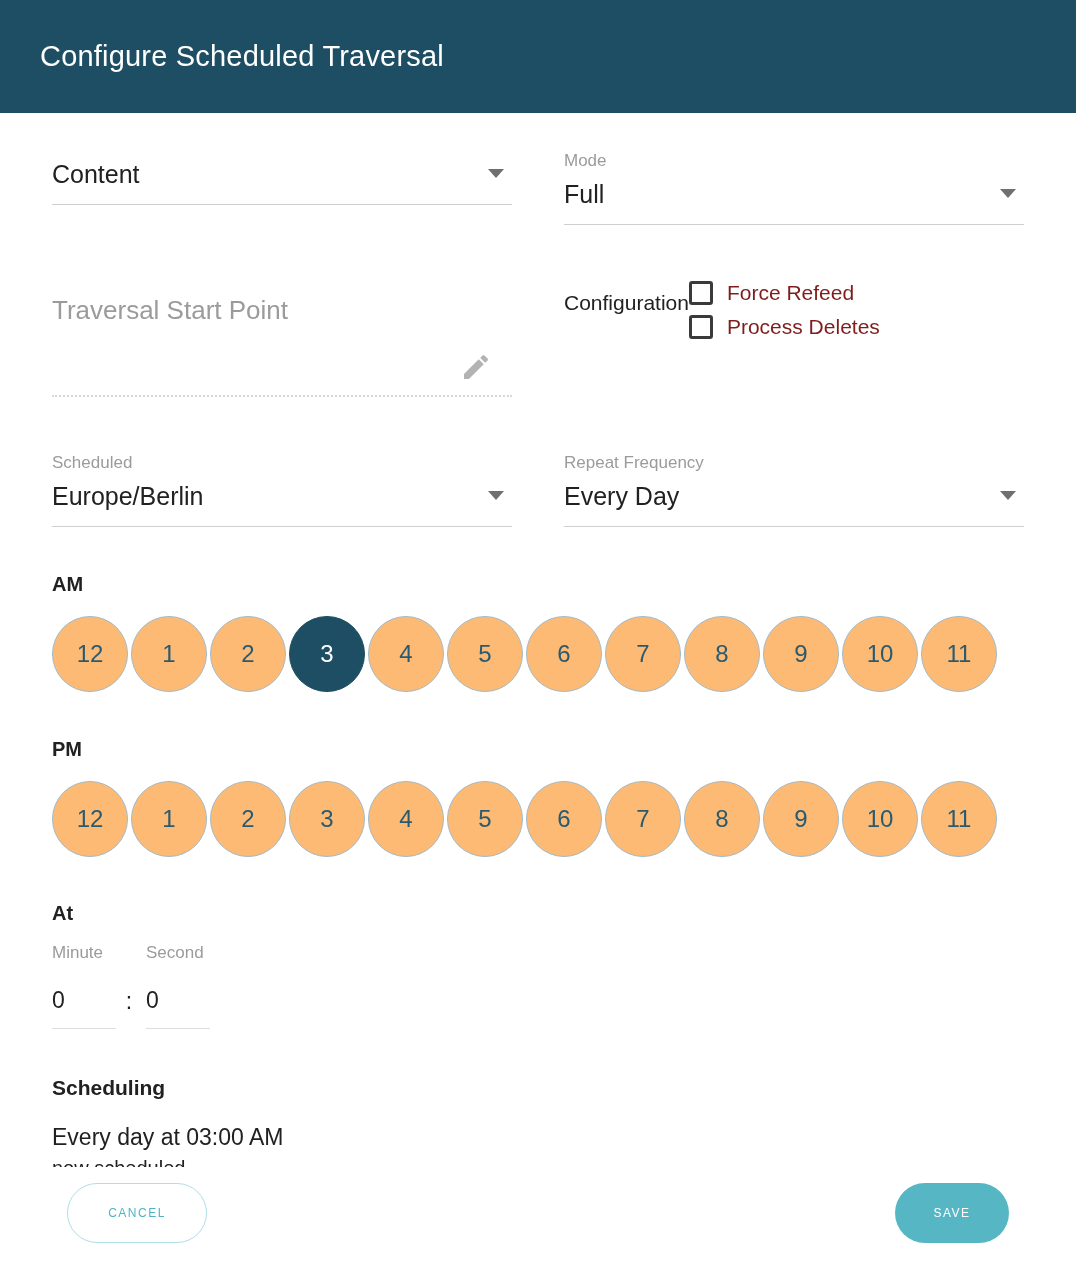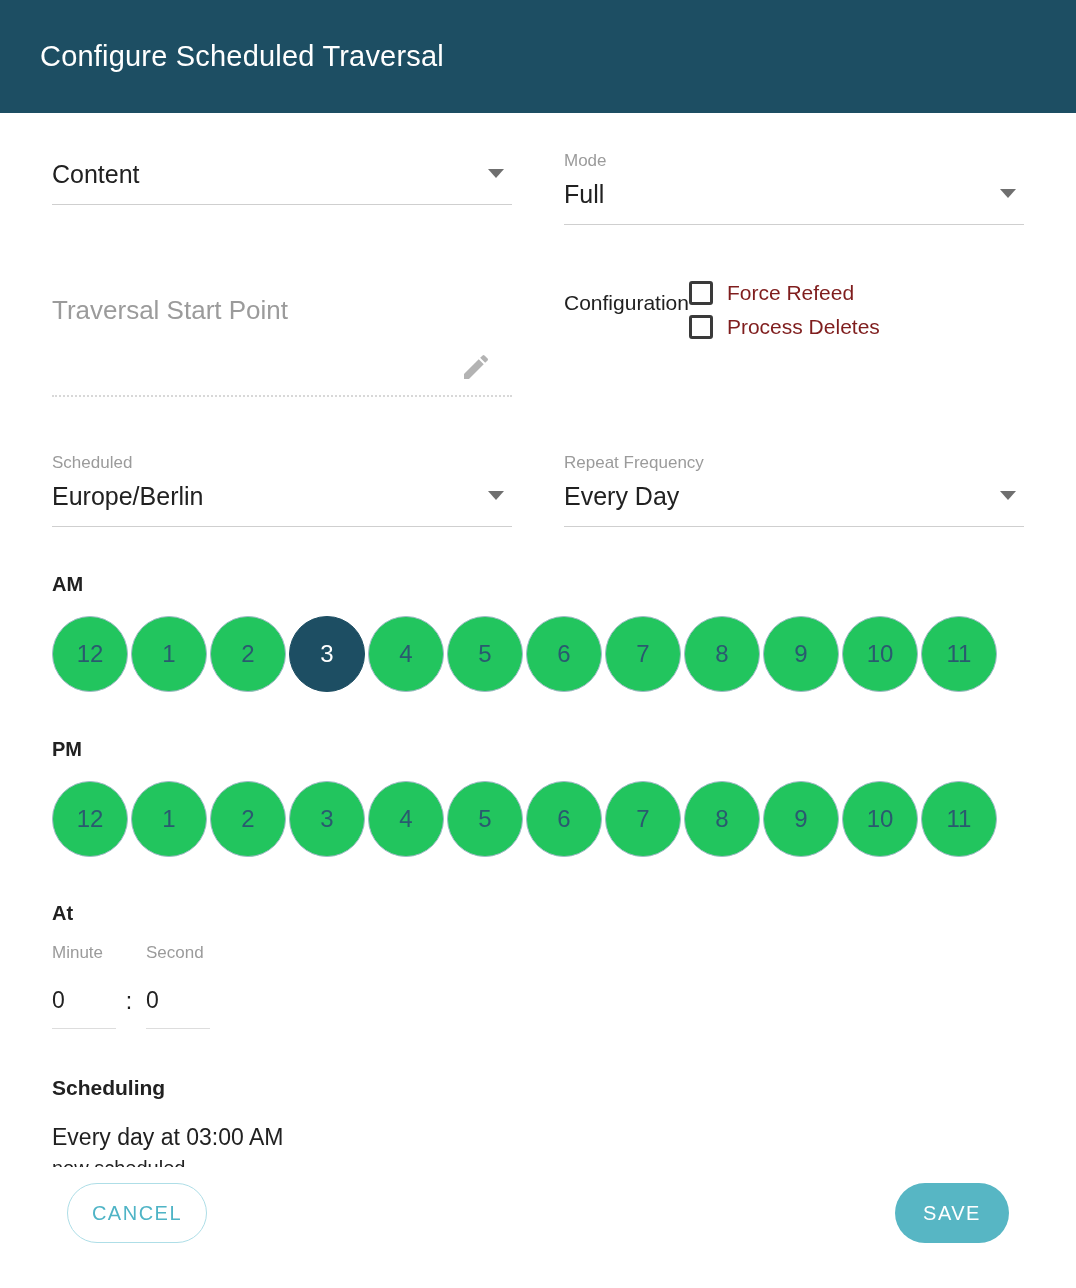--- a/index.html
+++ b/index.html
@@ -134,21 +134,21 @@
   }
   .hour-circle {
     width: 76px; height: 76px;
     border: 1px solid #a2bac7;
     border-radius: 50%;
     display: flex;
     align-items: center;
     justify-content: center;
     font-size: 24px;
     color: #2a5a6f;
-    background: #22c55e;
+    background: #fdba74;
     cursor: pointer;
     flex: none;
   }
   .hour-circle.selected {
     background: #1d4e63;
     border-color: #1d4e63;
     color: #ffffff;
   }
 
   
@@ -199,21 +199,21 @@
   .footer {
     margin-top: 16px;
     padding: 0 67px;
     display: flex;
     justify-content: space-between;
     align-items: center;
   }
   .btn {
     height: 60px;
     border-radius: 30px;
-    font-size: 20px;
+    font-size: 12px;
     letter-spacing: 1.5px;
     font-family: inherit;
     cursor: pointer;
     display: flex;
     align-items: center;
     justify-content: center;
   }
   .btn-cancel {
     width: 140px;
     background: #ffffff;

